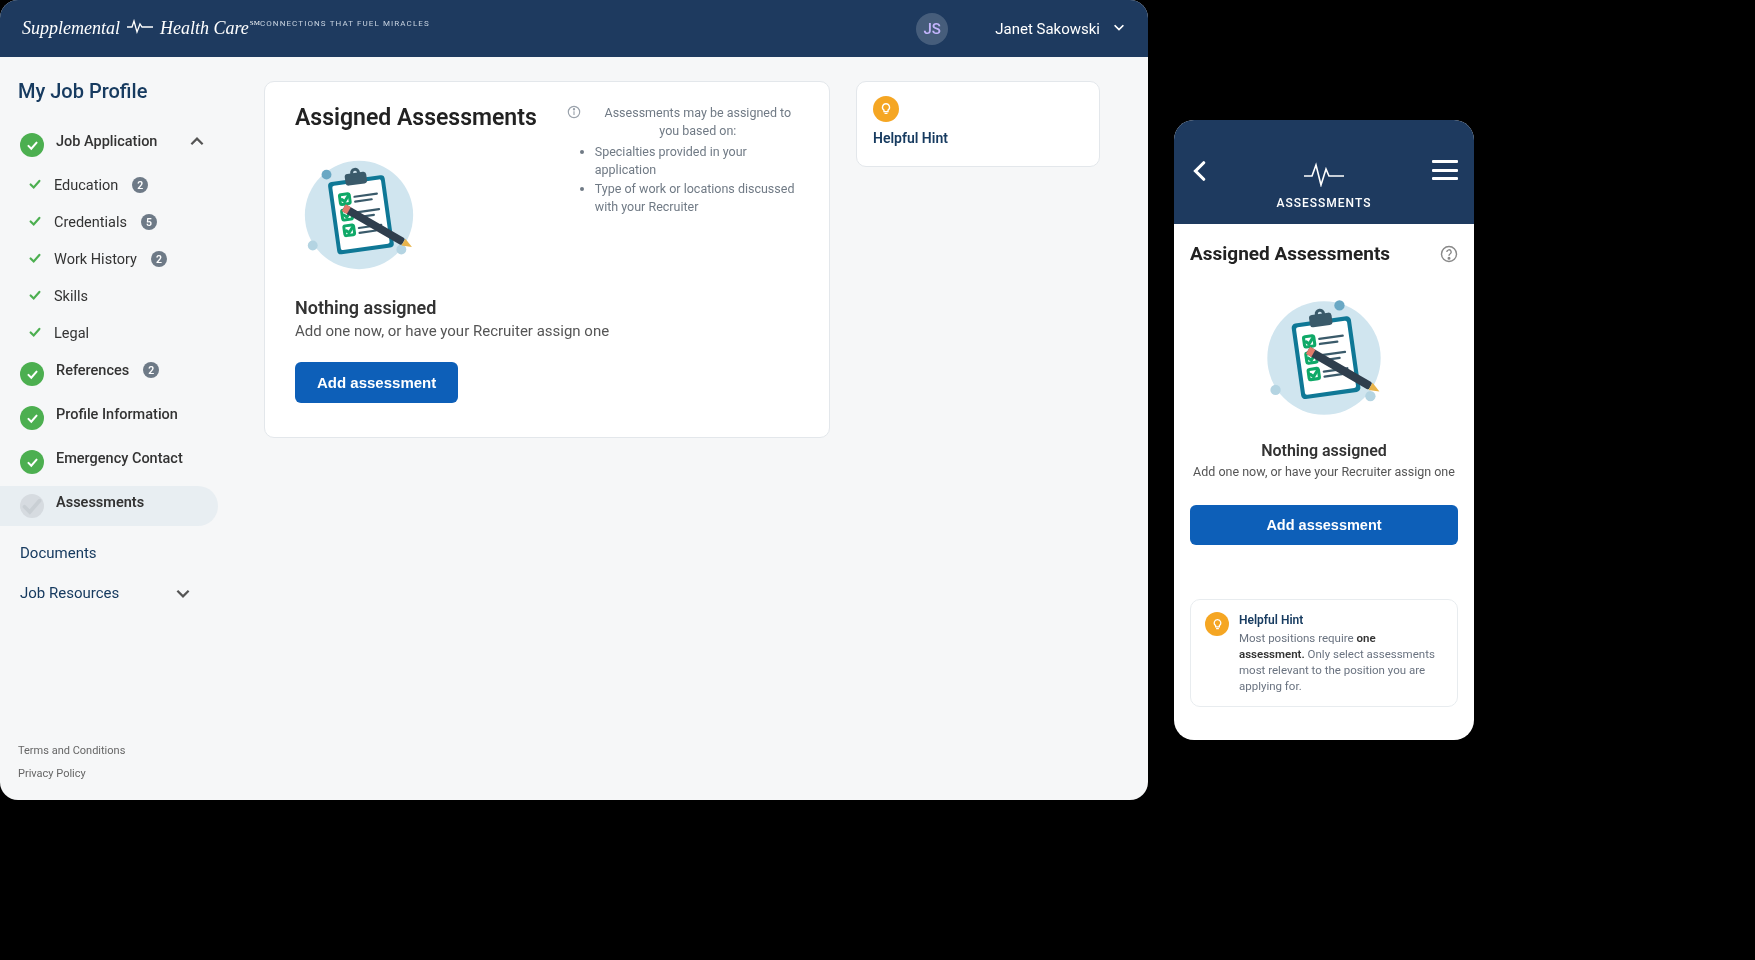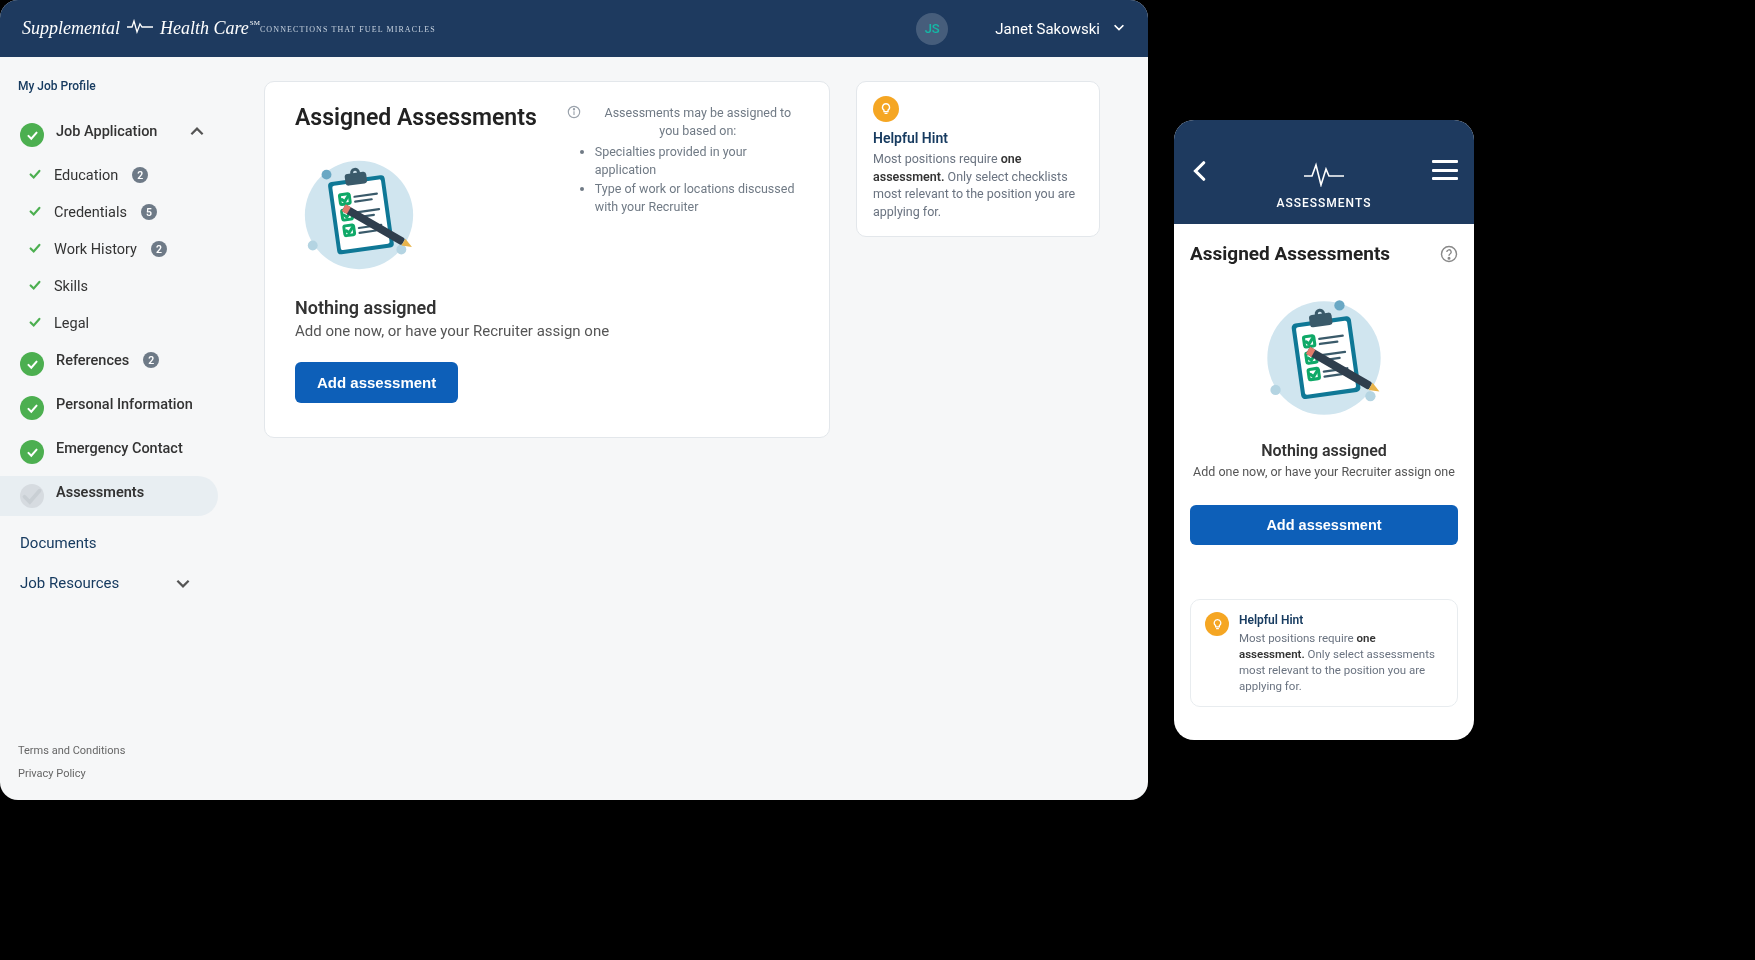--- a/index.html
+++ b/index.html
@@ -28,31 +28,31 @@
     background: #1e3a5f;
     display: flex;
     align-items: center;
     justify-content: space-between;
     padding: 0 22px;
     color: #fff;
   }
   .d-logo-wrap { display: flex; flex-direction: row; line-height: 1.1; }
   .d-logo-line1 { display: flex; align-items: center; font-size: 18px; font-family: Georgia, serif; font-style: italic; }
   .d-logo-line1 .heart { margin: 0 6px; }
-  .d-logo-line2 { font-size: 8px; letter-spacing: 1.1px; text-align: center; color: #c8d3e0; margin-top: 8px; font-family: Liberation Serif, serif; }
+  .d-logo-line2 { font-size: 8px; letter-spacing: 1.1px; text-align: center; color: #c8d3e0; margin-top: 2px; }
   .d-user { display: flex; align-items: center; gap: 12px; cursor: pointer; }
-  .d-avatar { width: 32px; height: 32px; border-radius: 50%; background: rgba(255,255,255,0.18); display: flex; align-items: center; justify-content: center; font-size: 13px; font-weight: 500; color: #14b8a6; }
+  .d-avatar { width: 32px; height: 32px; border-radius: 50%; background: rgba(255,255,255,0.18); display: flex; align-items: center; justify-content: center; font-size: 15px; font-weight: 500; color: #c4b5fd; }
   .d-username { font-size: 15px; font-weight: 400; margin-left: 35px; }
   .d-user svg { width: 14px; height: 14px; }
 
   .d-body { display: flex; height: calc(100% - 57px); }
 
   
   .d-sidebar { width: 218px; padding: 22px 0 12px 18px; display: flex; flex-direction: column; }
-  .d-sidebar-title { font-size: 12px; font-weight: 500; color: #173B60; margin-bottom: 22px; }
+  .d-sidebar-title { font-size: 20px; font-weight: 500; color: #173B60; margin-bottom: 22px; }
   .d-nav { flex: 1; list-style: none; }
   .d-nav-item { display: flex; gap: 12px; padding: 8px 12px 8px 2px; font-size: 14.5px; color: #333; cursor: pointer; border-radius: 8px; position: relative; margin-bottom: 4px; }
   .d-nav-item.level-1 { font-weight: 500; }
   .d-nav-item.level-2 { padding-left: 10px; font-weight: 400; }
   .d-nav-item.level-2 .nav-icon { width: 14px; height: 14px; }
   .d-nav-item.level-2 .nav-icon.check-only { color: #4caf50; }
   .d-nav-item.active { background: #e8eef2; font-weight: 600; border-radius: 0 20px 20px 0; margin-left: -18px; padding-left: 20px; }
   .d-nav-item.active .nav-icon { color: #c9cfd4; }
   .nav-icon { width: 24px; height: 24px; display: flex; align-items: center; justify-content: center; flex-shrink: 0; }
   .nav-icon.circle-check { background: #4caf50; border-radius: 50%; color: #fff; }
@@ -242,21 +242,21 @@
             </span>
             <span>References</span>
             <span class="nav-badge">2</span>
           </li>
           <li class="d-nav-item level-1">
             <span class="nav-icon circle-check">
               <svg viewBox="0 0 16 16" fill="none" stroke="currentColor" stroke-width="2.5" stroke-linecap="round">
                 <path d="M3 8.5 L6.5 12 L13 4.5"></path>
               </svg>
             </span>
-            <span>Personal Information</span>
+            <span>Profile Information</span>
           </li>
           <li class="d-nav-item level-1">
             <span class="nav-icon circle-check">
               <svg viewBox="0 0 16 16" fill="none" stroke="currentColor" stroke-width="2.5" stroke-linecap="round">
                 <path d="M3 8.5 L6.5 12 L13 4.5"></path>
               </svg>
             </span>
             <span>Emergency Contact</span>
           </li>
           <li class="d-nav-item level-1 active">
@@ -357,23 +357,20 @@
       </div>
 
       <div class="d-hint-card">
         <div class="d-hint-icon">
           <svg width="14" height="14" viewBox="0 0 16 16" fill="none" stroke="#fff" stroke-width="1.5">
               <path d="M8 2 a4 4 0 0 1 2.3 7.3 V11 H5.7 V9.3 A4 4 0 0 1 8 2 Z"></path>
               <line x1="6.3" y1="13" x2="9.7" y2="13"></line>
             </svg>
         </div>
         <div class="d-hint-title">Helpful Hint</div>
-        <div class="d-hint-text">
-          <span>Most positions require </span><b>one assessment.</b><span> Only select checklists most relevant to the position you are applying for.</span>
-        </div>
       </div>
 
     </main>
   </div>
 </div>
 
 <div class="mobile-frame">
   <div class="m-header">
     <div class="m-back">
       <svg viewBox="0 0 16 16" fill="none" stroke="#fff" stroke-width="2.3" stroke-linecap="round">

